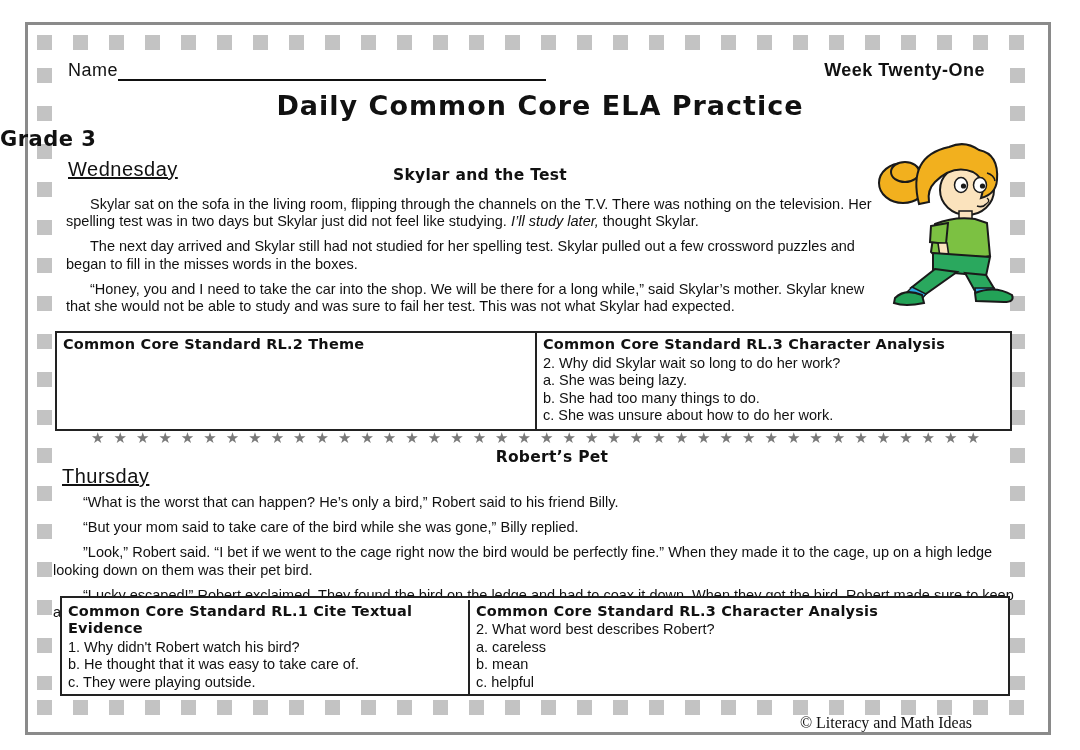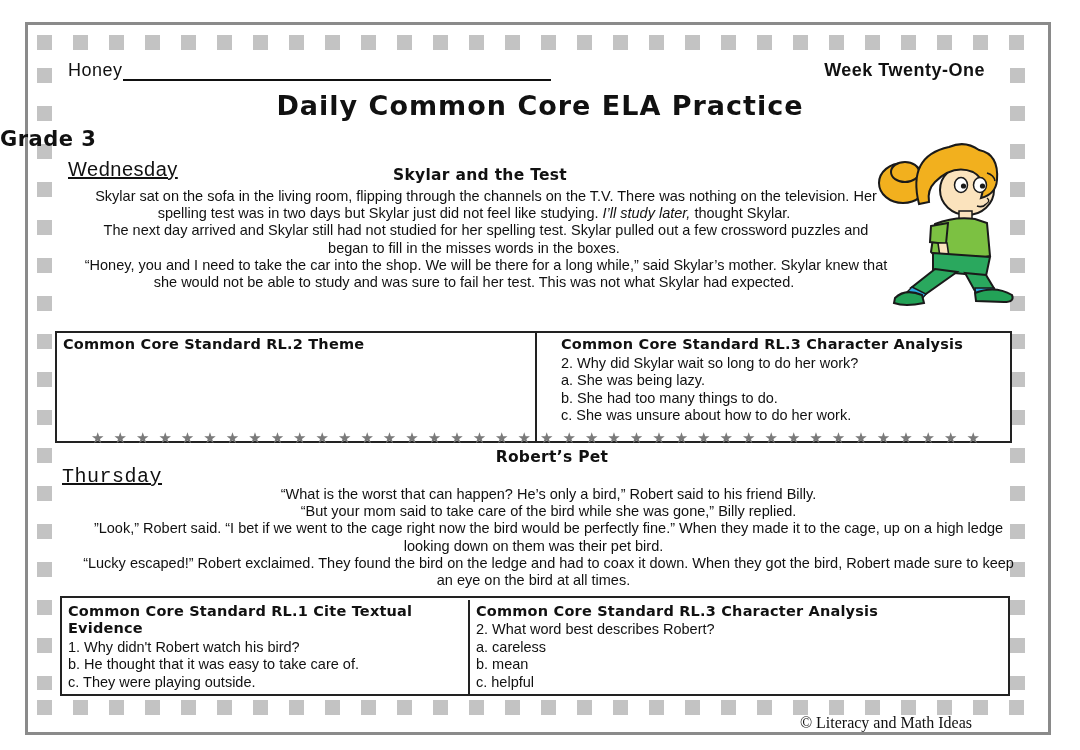--- a/index.html
+++ b/index.html
@@ -26,37 +26,37 @@
   .name-line{display:inline-block;width:428px;border-bottom:2px solid #111;height:18px;vertical-align:bottom;}
   .week{position:absolute;right:95px;top:60px;font-size:18px;letter-spacing:.5px;font-weight:600;}
 
   .title{position:absolute;left:0;top:90px;width:100%;text-align:center;
     font-size:27px;font-weight:bold;letter-spacing:1px;font-family:"DejaVu Sans",sans-serif;}
   .subtitle{position:absolute;left:0;top:127px;width:100%;
     font-size:21px;font-weight:bold;letter-spacing:.5px;font-family:"DejaVu Sans",sans-serif;}
 
   .day-heading{font-size:20px;letter-spacing:.5px;text-decoration:underline;position:absolute;text-align:center;}
   .day-wed{left:68px;top:158px;}
-  .day-thu{left:62px;top:465px;font-family:Liberation Mono, monospace;}
+  .day-thu{left:62px;top:465px;}
 
   .passage-title{position:absolute;width:100%;text-align:center;font-weight:bold;
     font-family:"DejaVu Sans",sans-serif;font-size:15.5px;letter-spacing:.3px;}
   .pt-1{left:-60px;top:166px;}
   .pt-2{left:12px;top:448px;}
 
   .passage{position:absolute;font-size:14.5px;line-height:17.2px;}
-  .passage p{margin:0;text-align:center;}
+  .passage p{margin:8px;}
   .passage-1{left:58px;top:188px;width:832px;}
   .passage-1 p{text-indent:24px;}
   .passage-2{left:45px;top:486px;width:977px;}
   .passage-2 p{text-indent:30px;}
   .ital{font-style:italic;}
 
   .qtable{position:absolute;display:flex;border:2px solid #222;box-sizing:border-box;background:#fff;}
-  .qtable-1{left:55px;top:331px;width:957px;height:112px;gap:18px;}
+  .qtable-1{left:55px;top:331px;width:957px;height:100px;}
   .qtable-2{left:60px;top:596px;width:950px;height:100px;align-items:flex-end;}
   .qcell{box-sizing:border-box;padding:3px 8px 3px 6px;font-size:14.5px;line-height:17.5px;}
   .qcell.left{border-right:2px solid #222;}
   .qtable-1 .qcell.left{width:480px;}
   .qtable-1 .qcell.right{flex:1;}
   .qtable-2 .qcell.left{width:408px;}
   .qtable-2 .qcell.right{flex:1;}
   .qheading{font-family:"DejaVu Sans",sans-serif;font-weight:bold;font-size:14.5px;letter-spacing:.2px;margin-bottom:1px;}
   .hang{padding-left:24px;text-indent:-24px;}
 
@@ -72,21 +72,21 @@
 
 <div>
 
   <div class="frame"></div>
   <div class="sq-strip sq-top"></div>
   <div class="sq-strip sq-bottom"></div>
   <div class="sq-strip sq-left"></div>
   <div class="sq-strip sq-right"></div>
 
   <div class="name-row">
-    <span>Honey</span><span class="name-line"></span>
+    <span>Name</span><span class="name-line"></span>
   </div>
   <div class="week">Week Twenty-One</div>
 
   <div class="title">Daily Common Core ELA Practice</div>
   <div class="subtitle">Grade 3</div>
 
   <div class="day-heading day-wed">Wednesday</div>
   <div class="passage-title pt-1">Skylar and the Test</div>
 
   <svg class="girl" viewBox="0 0 150 170">

